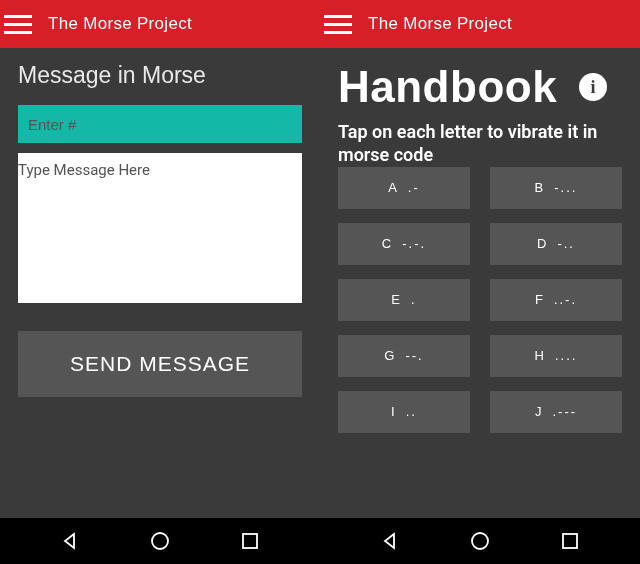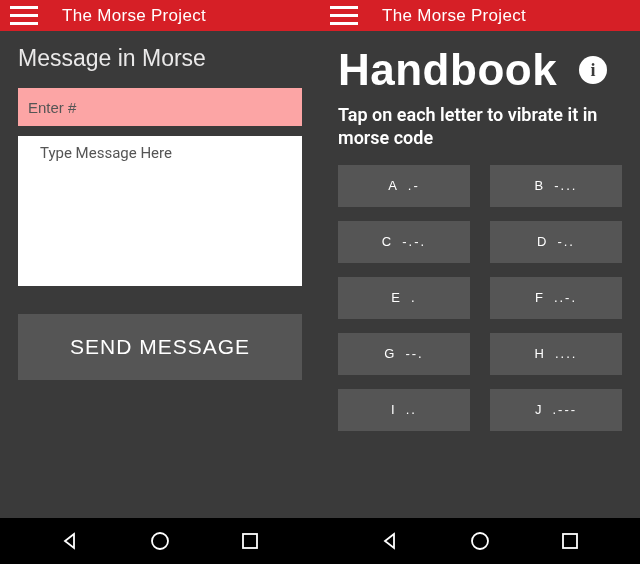--- a/index.html
+++ b/index.html
@@ -14,25 +14,25 @@
     .pane {
       width: 320px;
       height: 564px;
       background: #3a3a3a;
       display: flex;
       flex-direction: column;
       position: relative;
     }
     .topbar {
       background: #d61f26;
-      height: 31px;
-      display: flex;
-      align-items: center;
-      padding: 0 10px;
-      gap: 24px;
+      height: 48px;
+      display: flex;
+      align-items: center;
+      padding: 0 4px;
+      gap: 16px;
     }
     .hamburger {
       display: flex;
       flex-direction: column;
       justify-content: center;
       gap: 5px;
       width: 28px;
       height: 28px;
       cursor: pointer;
     }
@@ -58,35 +58,35 @@
     .heading {
       color: #eae9e9;
       font-size: 23px;
       font-weight: 400;
       margin-bottom: 16px;
       font-family: "Arial Narrow", Arial, sans-serif;
     }
     .phone-input {
       width: 100%;
       height: 38px;
-      background: #fca5a5;
+      background: #14b8a6;
       border: none;
       padding: 6px 10px;
       font-size: 15px;
       color: #222;
       margin-bottom: 10px;
       outline: none;
     }
     .phone-input::placeholder { color: #555; }
     .msg-area {
       width: 100%;
       height: 150px;
       background: #fff;
       border: none;
-      padding: 8px 22px;
+      padding: 8px 0;
       font-size: 15px;
       color: #222;
       resize: none;
       outline: none;
       font-family: inherit;
     }
     .msg-area::placeholder { color: #555; }
     .send-btn {
       margin-top: 28px;
       height: 66px;
@@ -126,21 +126,21 @@
       font-weight: 700;
       font-size: 18px;
       font-family: Georgia, serif;
       cursor: pointer;
     }
     .subheading {
       color: #fff;
       font-size: 18px;
       font-weight: 600;
       line-height: 1.3;
-      margin-bottom: 15px;
+      margin-bottom: 0;
     }
     .grid {
       display: grid;
       grid-template-columns: 1fr 1fr;
       gap: 14px 20px;
       padding-bottom: 6px;
     }
     .letter-btn {
       height: 42px;
       background: #555;

